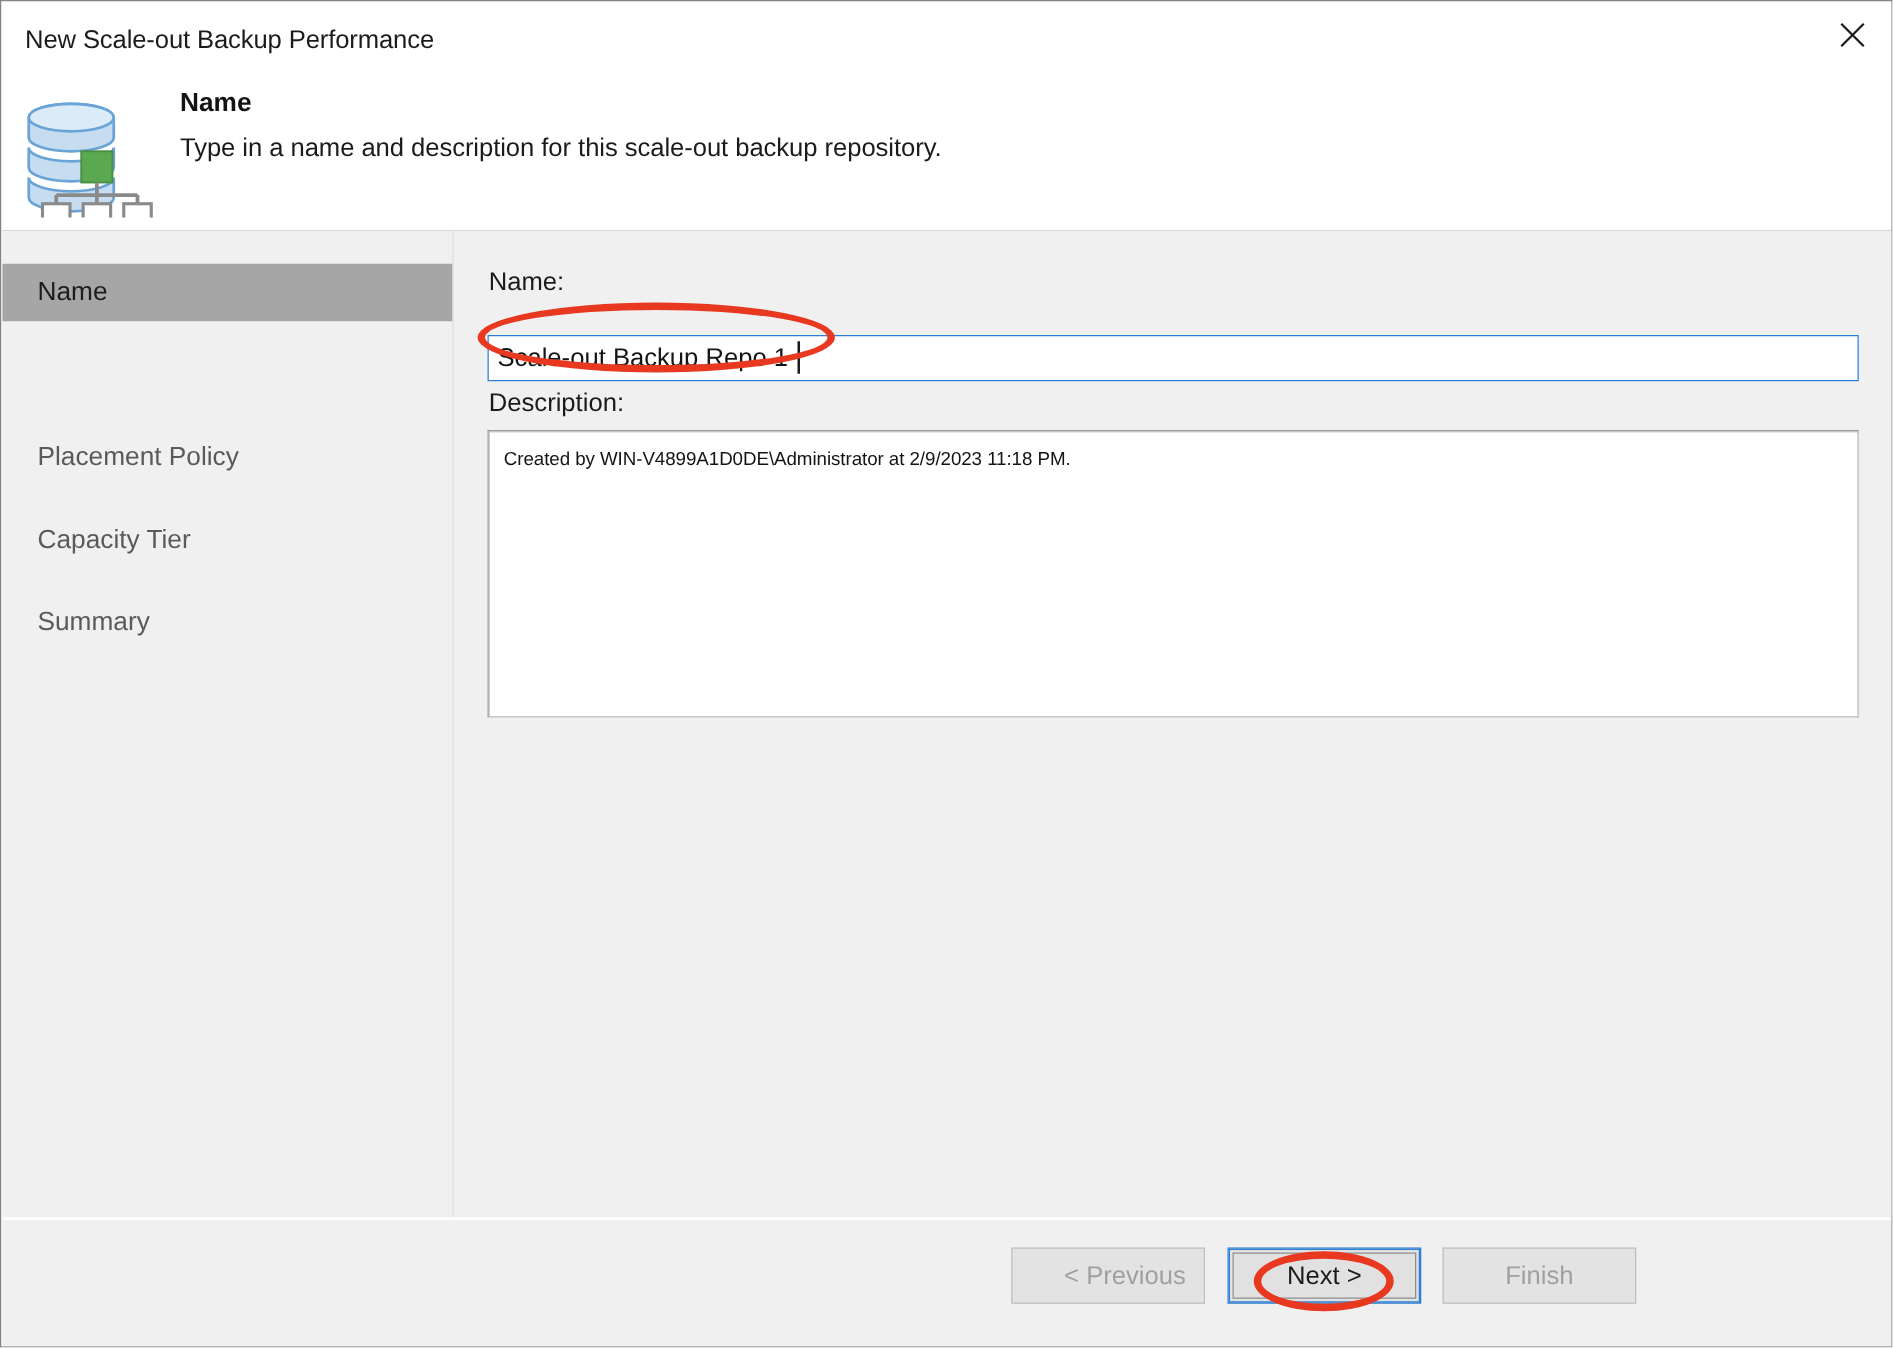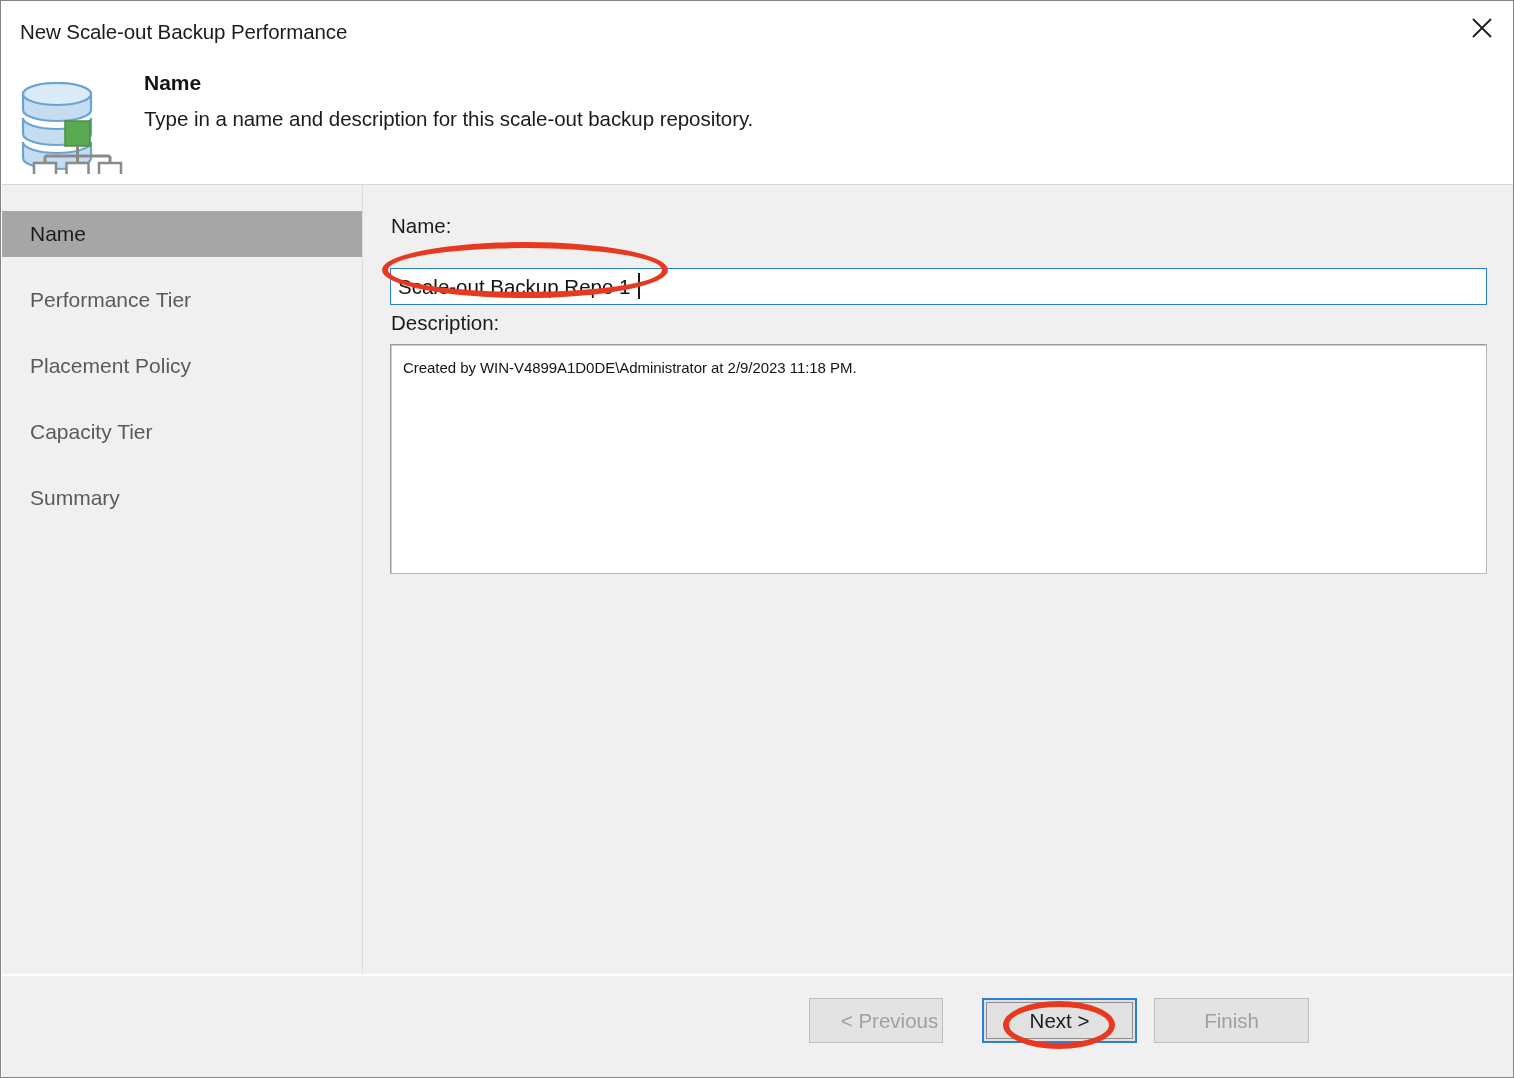--- a/index.html
+++ b/index.html
@@ -276,23 +276,20 @@
     <div id="header-subtitle">Type in a name and description for this scale-out backup repository.</div>
   </div>
   <div id="header-rule"></div>
 
   <div id="body-area">
 
     <div id="sidebar">
       <div class="sidebar-item active" style="top:26px;">
         <span>Name</span>
       </div>
-      <div class="sidebar-item" style="top:92px;">
-        <span>Performance Tier</span>
-      </div>
       <div class="sidebar-item" style="top:158px;">
         <span>Placement Policy</span>
       </div>
       <div class="sidebar-item" style="top:224px;">
         <span>Capacity Tier</span>
       </div>
       <div class="sidebar-item" style="top:290px;">
         <span>Summary</span>
       </div>
     </div>
@@ -308,21 +305,21 @@
       <div id="description-label">Description:</div>
       <div id="description-box">
         <div id="description-text">Created by WIN-V4899A1D0DE\Administrator at 2/9/2023 11:18 PM.</div>
       </div>
     </div>
 
   </div>
 
   <div id="footer-rule"></div>
   <div id="footer">
-    <div class="wiz-button disabled" style="left:807px; width:134px;padding-left:27px;">&lt; Previous</div>
+    <div class="wiz-button disabled" style="left:807px; width:155px;padding-left:27px;">&lt; Previous</div>
     <div class="wiz-button disabled" style="left:1152px; width:155px;">Finish</div>
     <div class="wiz-button focused" style="left:980px; width:155px;">Next &gt;</div>
   </div>
 
   <div class="annotation" style="left:381px; top:241px; width:286px; height:56px;"></div>
   <div class="annotation" style="left:1002px; top:1000px; width:112px; height:48px;"></div>
 
 </div>
 
 </body></html>

